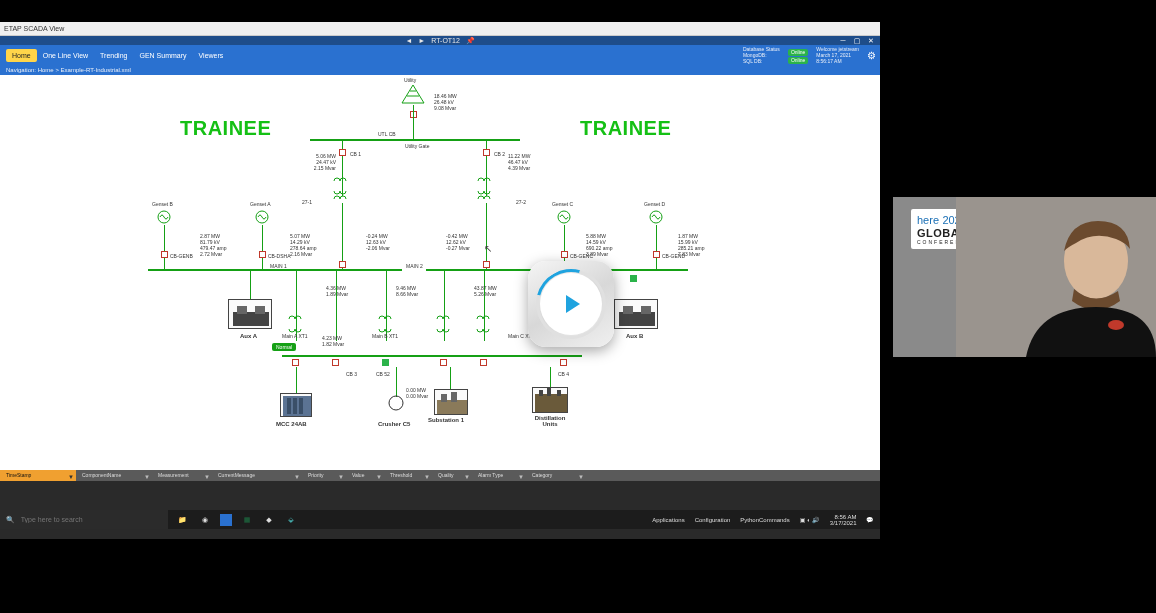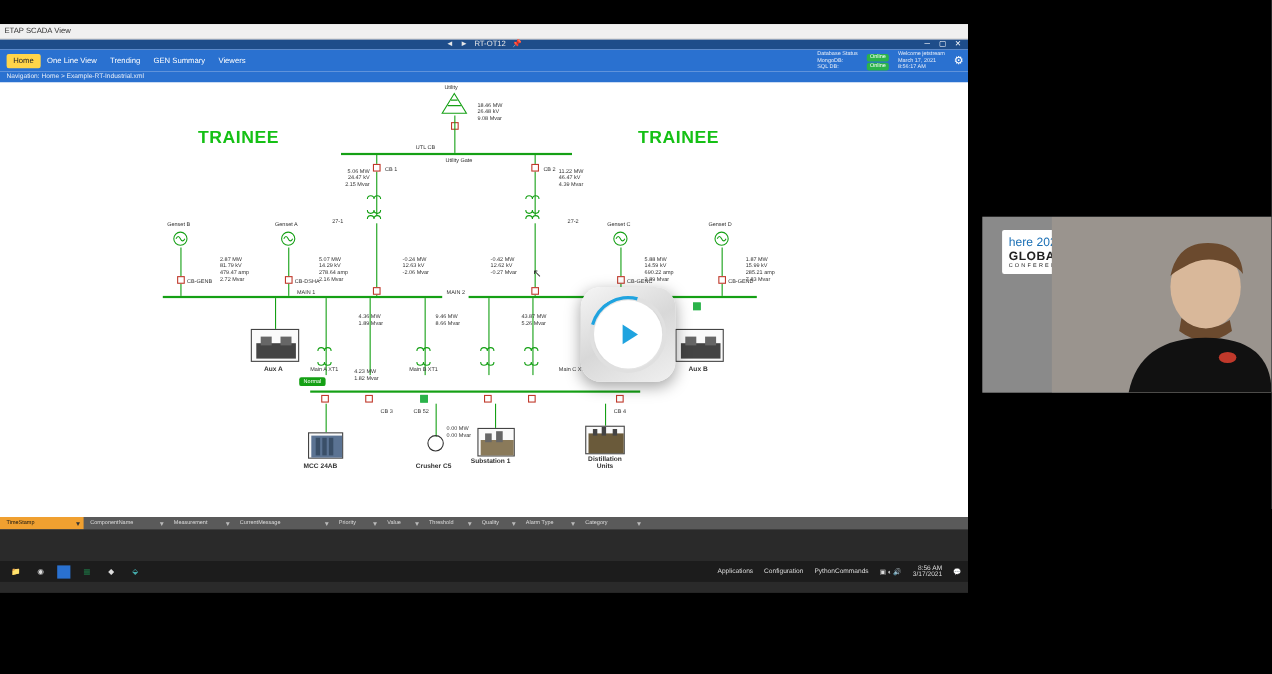--- a/index.html
+++ b/index.html
@@ -14,21 +14,21 @@
 .docbar .mid span{font-size:7px}
 .navbar{height:20px;background:#2a71d0;display:flex;align-items:center;padding:0 6px;position:relative}
 .navbar .tab{font-size:7px;color:#fff;padding:3px 6px;cursor:default}
 .navbar .tab.active{background:#ffd54a;color:#222;border-radius:2px}
 .navbar .right{position:absolute;right:4px;top:1px;display:flex;gap:8px}
 .navbar .col{display:flex;flex-direction:column;font-size:5px;line-height:6px;color:#e8eef8}
 .navbar .pill{background:#2bb34a;color:#fff;font-size:5px;padding:0 3px;border-radius:2px;display:inline-block;line-height:7px}
 .crumbs{height:10px;background:#2a71d0;color:#e8eef8;font-size:6px;line-height:10px;padding-left:6px}
 .canvas{position:relative;height:395px;background:#fff;overflow:hidden}
 .abs{position:absolute}
-.trainee{color:#15c015;font-size:16px;font-weight:700;letter-spacing:0.5px}
+.trainee{color:#15c015;font-size:20px;font-weight:700;letter-spacing:0.5px}
 .tiny{font-size:5px;color:#333;line-height:6px;text-align:left}
 .tinyc{font-size:5px;color:#333;line-height:6px;text-align:center}
 .lbl{font-size:6px;color:#333;font-weight:600;text-align:center}
 .box{border:1px solid #444;background:#fafafa}
 .sq{width:7px;height:7px;border:1px solid #c0392b;background:#fff}
 .sqg{width:7px;height:7px;border:1px solid #2bb34a;background:#2bb34a}
 .hline{height:2px;background:#15a015}
 .vline{width:1px;background:#15a015}
 .btn-normal{background:#15a015;color:#fff;font-size:5px;padding:1px 4px;border-radius:2px}
 .play{position:absolute;left:528px;top:261px;width:86px;height:86px;border-radius:18px;background:linear-gradient(150deg,#f5f5f5 0%,#d8d8d8 50%,#f0f0f0 100%);box-shadow:0 4px 14px rgba(0,0,0,0.35);display:flex;align-items:center;justify-content:center}
@@ -364,20 +364,24 @@
    <div class="cell" style="width:38px"><span>Value</span><span class="filt">▼</span></div>
    <div class="cell" style="width:48px"><span>Threshold</span><span class="filt">▼</span></div>
    <div class="cell" style="width:40px"><span>Quality</span><span class="filt">▼</span></div>
    <div class="cell" style="width:54px"><span>Alarm Type</span><span class="filt">▼</span></div>
    <div class="cell" style="width:60px"><span>Category</span><span class="filt">▼</span></div>
   </div>
   <div class="alarmspace"></div>
  </div>
 
  <div class="taskbar">
+  <div class="search">
+   <span>🔍</span>
+   <input placeholder="Type here to search" style="">
+  </div>
   <div class="icons">
    <span>📁</span>
    <span>◉</span>
    <span style="background:#2a71d0;width:12px;height:12px"></span>
    <span style="color:#1d6f42">▦</span>
    <span>◆</span>
    <span style="color:#4aa">⬙</span>
   </div>
   <div class="sys">
    <span>Applications</span>

